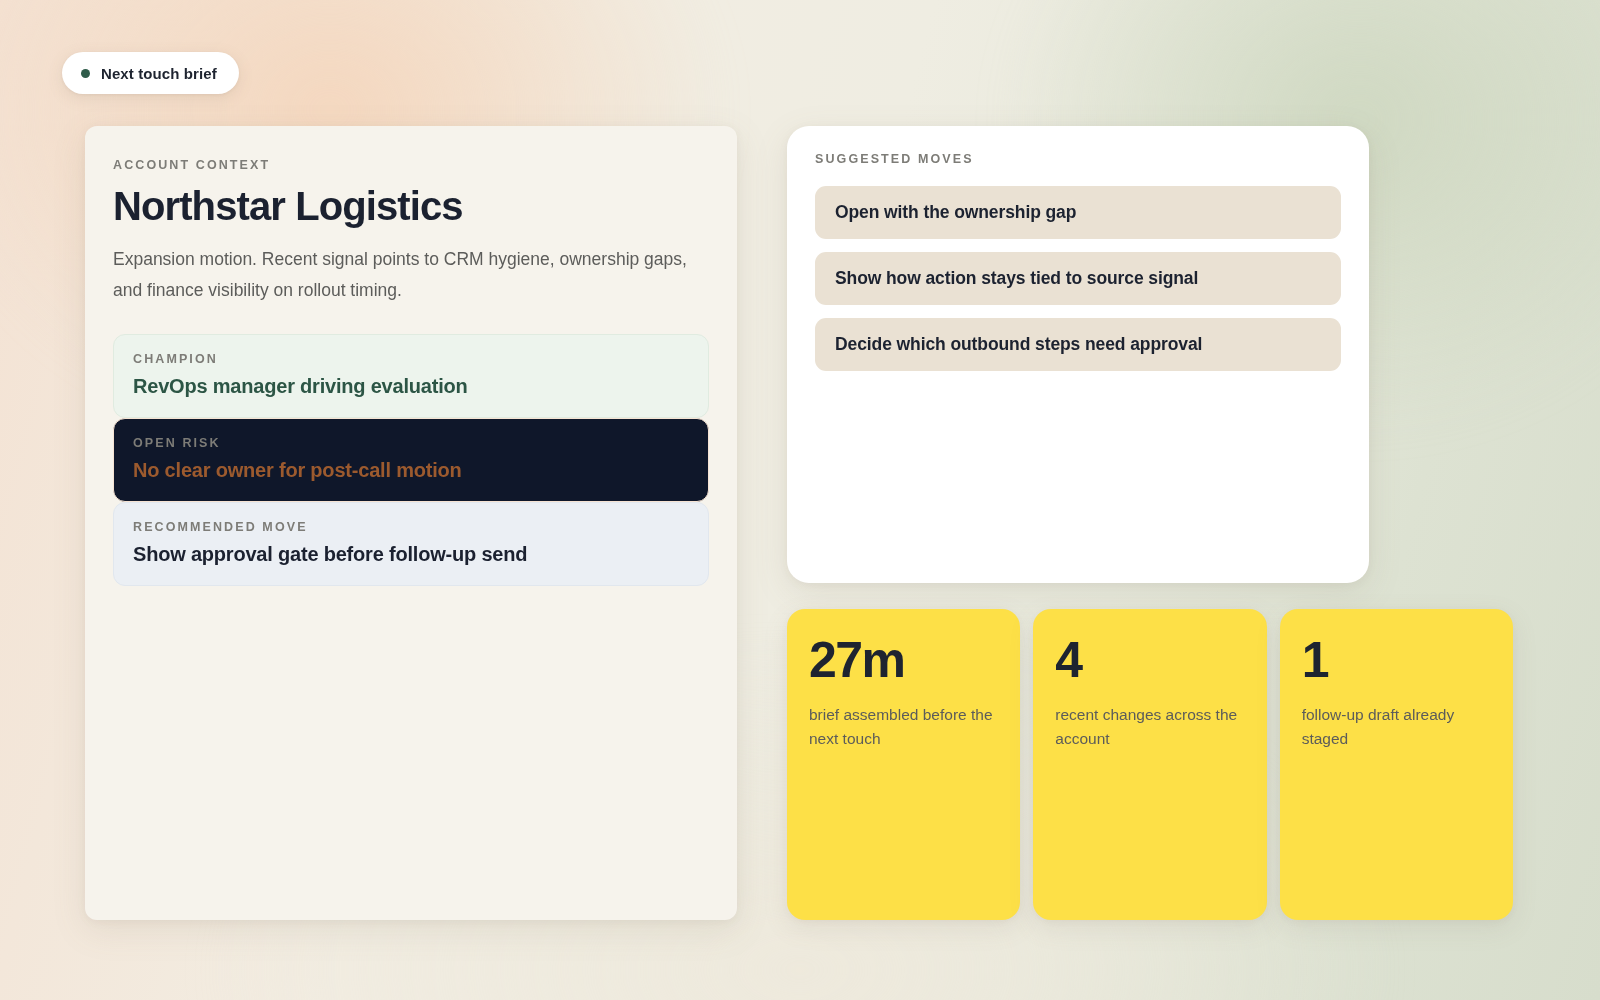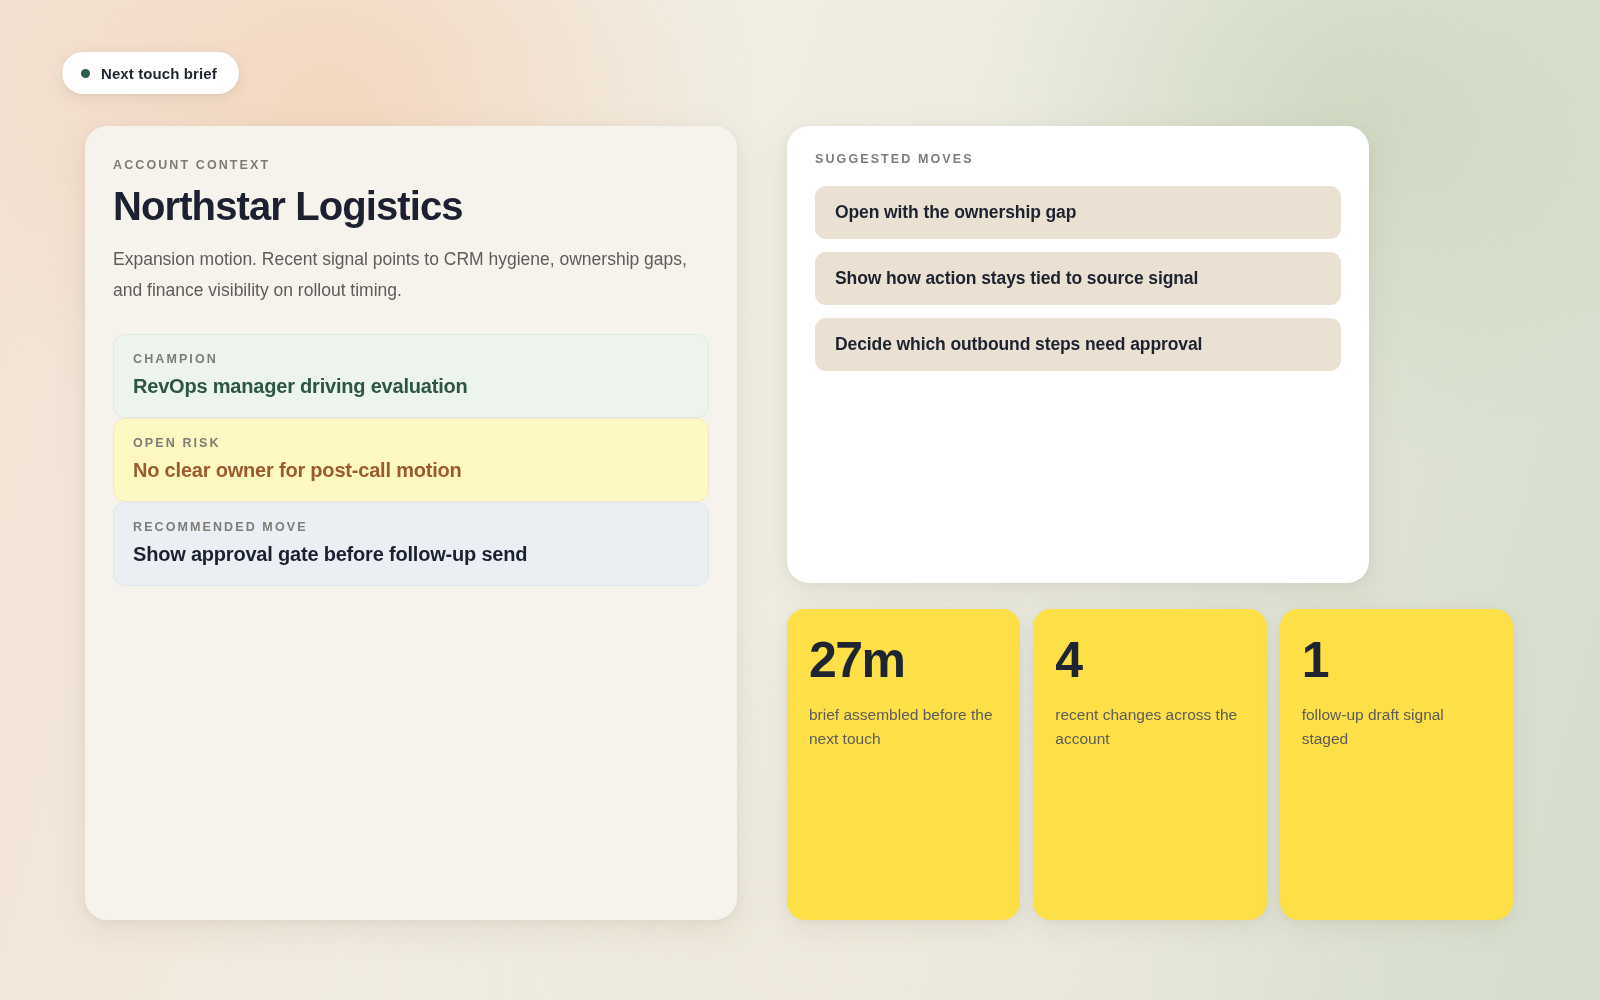--- a/index.html
+++ b/index.html
@@ -81,21 +81,21 @@
   }
 
   
   #account-card {
     position: absolute;
     left: 85px;
     top: 126px;
     width: 652px;
     height: 794px;
     background: #F6F3EC;
-    border-radius: 22px;
+    border-radius: 12px;
     padding: 32px 28px 28px 28px;
     box-shadow: 0 10px 34px rgba(133,117,95,0.13), 0 2px 8px rgba(133,117,95,0.07);
   }
 
   .eyebrow {
     font-size: 12.5px;
     font-weight: 700;
     letter-spacing: 2.1px;
     color: #7D7C77;
     text-transform: uppercase;
@@ -133,21 +133,21 @@
   .fact .fact-value {
     margin-top: 9px;
     font-size: 20px;
     font-weight: 700;
     letter-spacing: -0.2px;
   }
 
   .fact.champion     { background: #EDF4ED; border-color: #E0EBE0; }
   .fact.champion .fact-value { color: #2C5545; }
 
-  .fact.risk         { background: #fef9c3; border-color: #F6E3D3; }
+  .fact.risk         { background: #0f172a; border-color: #F6E3D3; }
   .fact.risk .fact-value     { color: #9C5A2E; }
 
   .fact.move         { background: #EBEFF4; border-color: #E1E7EE; }
   .fact.move .fact-value     { color: #1B2130; }
 
   
   #moves-panel {
     position: absolute;
     left: 787px;
     top: 126px;
@@ -258,15 +258,15 @@
   <div class="stat-card">
     <div class="stat-value">27m</div>
     <div class="stat-label">brief assembled before the next touch</div>
   </div>
   <div class="stat-card">
     <div class="stat-value">4</div>
     <div class="stat-label">recent changes across the account</div>
   </div>
   <div class="stat-card">
     <div class="stat-value">1</div>
-    <div class="stat-label">follow-up draft signal staged</div>
+    <div class="stat-label">follow-up draft already staged</div>
   </div>
 </div>
 
 </body></html>

